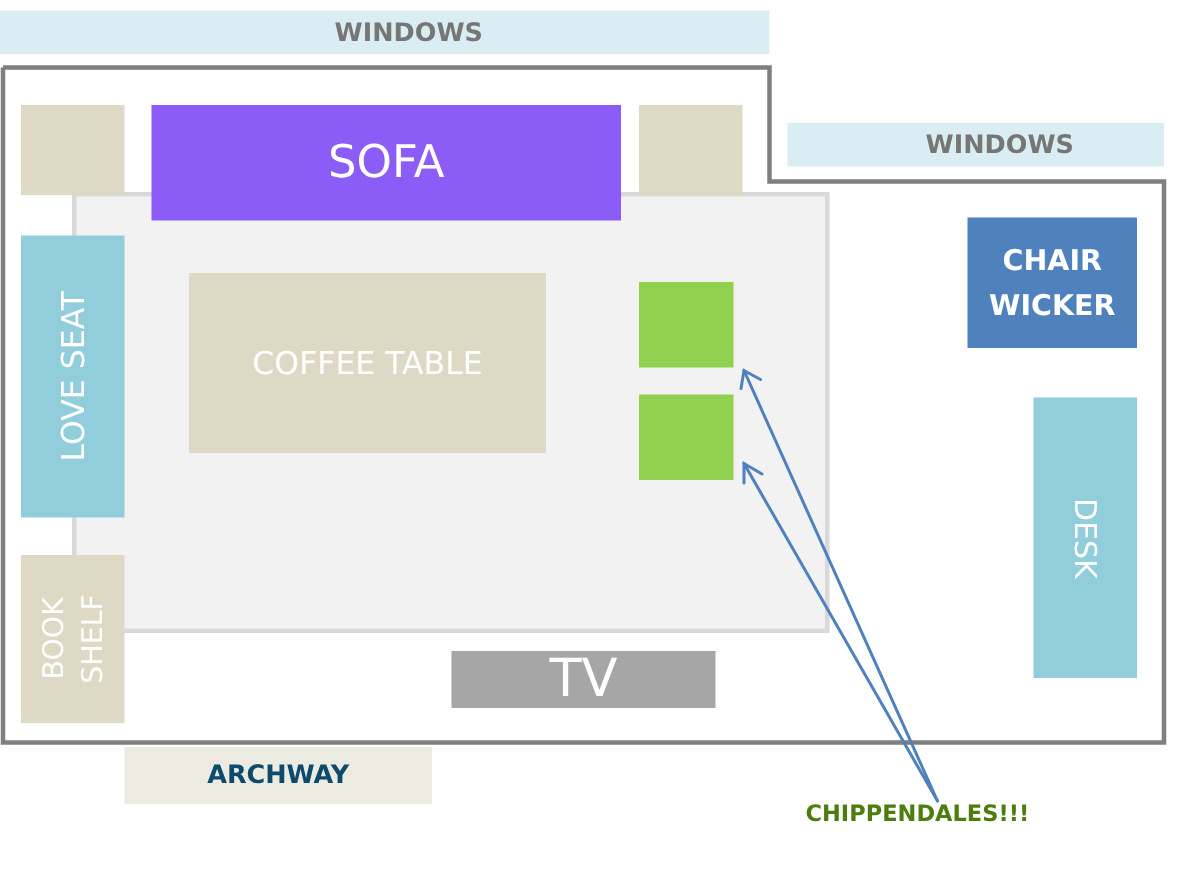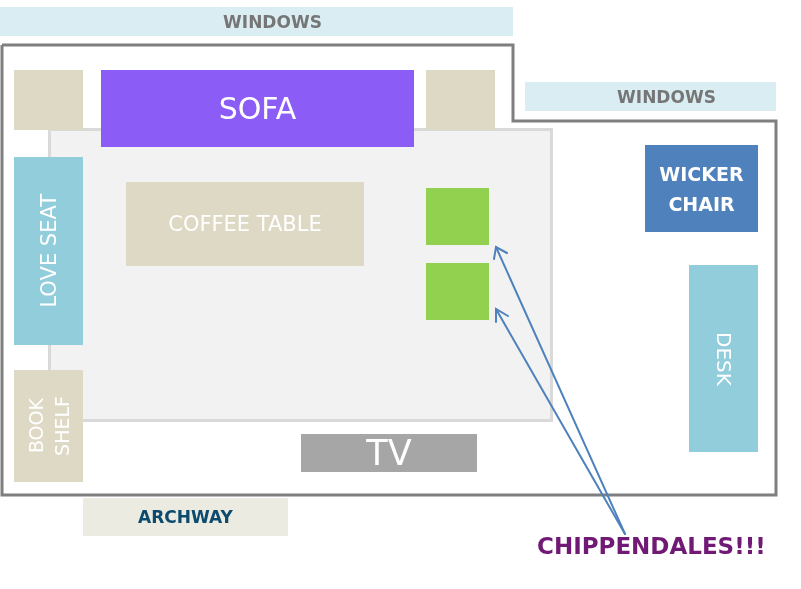--- a/index.html
+++ b/index.html
@@ -35,53 +35,53 @@
 <div class="abs" style="left:426px;top:70px;width:69px;height:60px;background:#ddd9c4;"></div>
 
 <div class="abs center light-text" style="left:101px;top:70px;width:313px;height:77px;background:#8b5cf6;font-size:30px;">
   <span>SOFA</span>
 </div>
 
 <div class="abs center light-text" style="left:14px;top:157px;width:69px;height:188px;background:#92cddc;font-size:21px;">
   <span class="vert-up">LOVE SEAT</span>
 </div>
 
-<div class="abs center light-text" style="left:126px;top:182px;width:238px;height:84px;background:#ddd9c4;font-size:21px;">
+<div class="abs center light-text" style="left:126px;top:182px;width:238px;height:120px;background:#ddd9c4;font-size:21px;">
   <span>COFFEE TABLE</span>
 </div>
 
 <div class="abs" style="left:426px;top:188px;width:63px;height:57px;background:#92d050;"></div>
 <div class="abs" style="left:426px;top:263px;width:63px;height:57px;background:#92d050;"></div>
 
 <div class="abs center light-text" style="left:14px;top:370px;width:69px;height:112px;background:#ddd9c4;font-size:19px;gap:4px;flex-direction:row;">
   <span class="vert-up">BOOK</span>
   <span class="vert-up">SHELF</span>
 </div>
 
 <div class="abs center light-text" style="left:301px;top:434px;width:176px;height:38px;background:#a6a6a6;font-size:35px;">
   <span>TV</span>
 </div>
 
 <div class="abs center archway" style="left:83px;top:498px;width:205px;height:38px;">
   <span>ARCHWAY</span>
 </div>
 
 <div class="abs center" style="left:645px;top:145px;width:113px;height:87px;background:#4f81bd;color:#ffffff;font-weight:bold;font-size:19px;flex-direction:column;line-height:30px;">
+  <span>CHAIR</span>
   <span>WICKER</span>
-  <span>CHAIR</span>
 </div>
 
 <div class="abs center light-text" style="left:689px;top:265px;width:69px;height:187px;background:#92cddc;font-size:20px;">
   <span class="vert-down">DESK</span>
 </div>
 
 <svg class="overlay" width="801" height="589">
   <g stroke="#4f81bd" stroke-width="2" fill="none" stroke-linecap="round">
     <line x1="625" y1="534" x2="496" y2="247"></line>
     <polyline points="494,259 496,247 507,253"></polyline>
     <line x1="625" y1="534" x2="496" y2="309"></line>
     <polyline points="496,322 496,309 508,316"></polyline>
   </g>
 </svg>
 
-<div class="abs" style="left:537px;top:533px;width:260px;height:34px;color:#701a75;font-weight:bold;font-size:23px;white-space:nowrap;">
+<div class="abs" style="left:537px;top:533px;width:260px;height:34px;color:#4d7c0f;font-weight:bold;font-size:15px;white-space:nowrap;">
   <span>CHIPPENDALES!!!</span>
 </div>
 
 </body></html>

